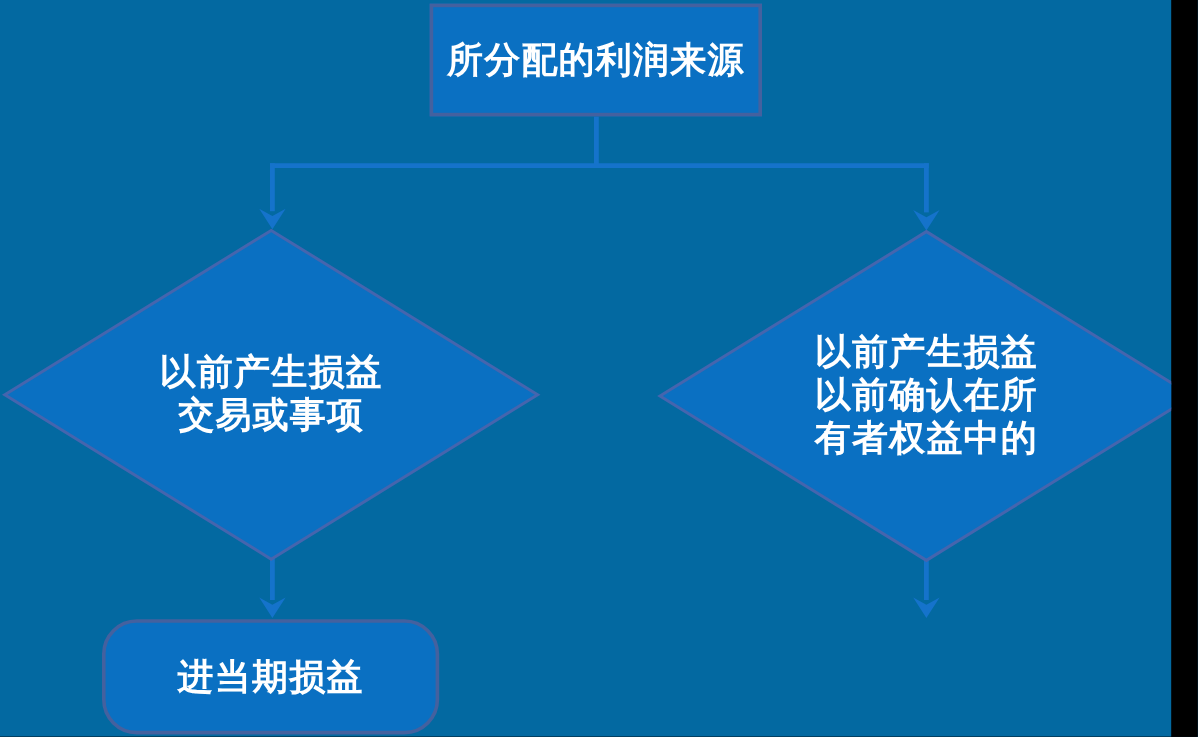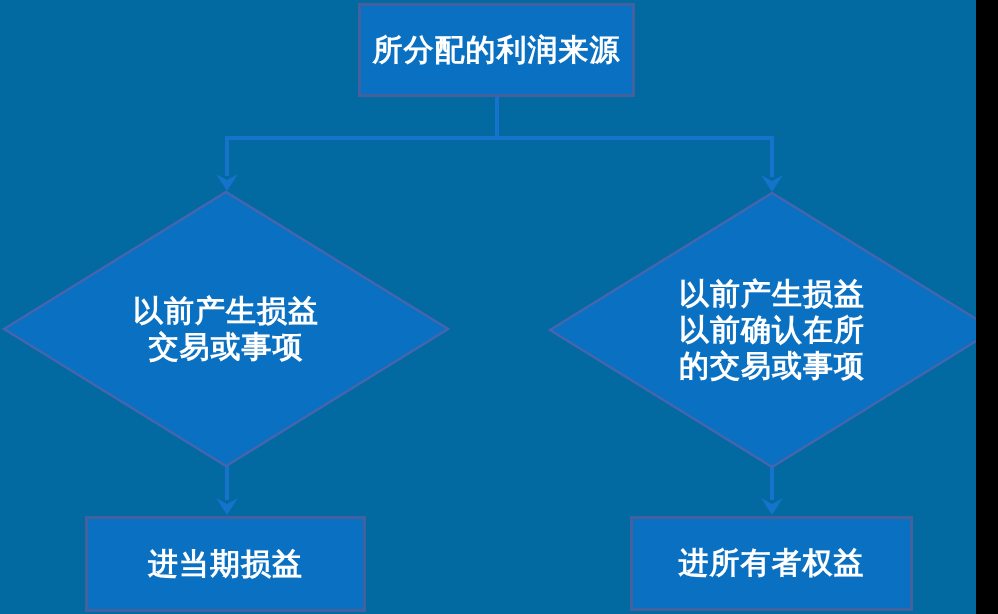--- a/index.html
+++ b/index.html
@@ -56,21 +56,21 @@
     justify-content: center;
     color: #FFFFFF;
     font-weight: bold;
     font-size: 30px;
     line-height: 36px;
     letter-spacing: 1px;
     text-align: center;
     pointer-events: none;
   }
   .box-top    { left: 358px; top: 3px;   width: 277px; height: 94px; }
-  .box-left   { left: 85px;  top: 516px; width: 281px; height: 96px; }
+  .box-left   { left: 85px;  top: 516px; width: 281px; height: 96px; border-radius: 29px; }
   .box-right  { left: 630px; top: 516px; width: 283px; height: 95px; }
   .dlabel-left  { left: 4px;   top: 192px; width: 444px; height: 274px; }
   .dlabel-right { left: 550px; top: 193px; width: 444px; height: 274px; }
 </style>
 </head>
 <body>
 
 <div class="stage">
 
   <svg class="layer" width="998" height="614" viewBox="0 0 998 614">
@@ -95,24 +95,21 @@
   </div>
 
   <div class="diamond-label dlabel-left">
     <span>以前产生损益</span>
     <span>交易或事项</span>
   </div>
 
   <div class="diamond-label dlabel-right">
     <span>以前产生损益</span>
     <span>以前确认在所</span>
-    <span>的交易或事项</span>
+    <span>有者权益中的</span>
   </div>
 
   <div class="node-box box-left">
     <span>进当期损益</span>
   </div>
 
-  <div class="node-box box-right">
-    <span>进所有者权益</span>
-  </div>
 
 </div>
 
 </body></html>

